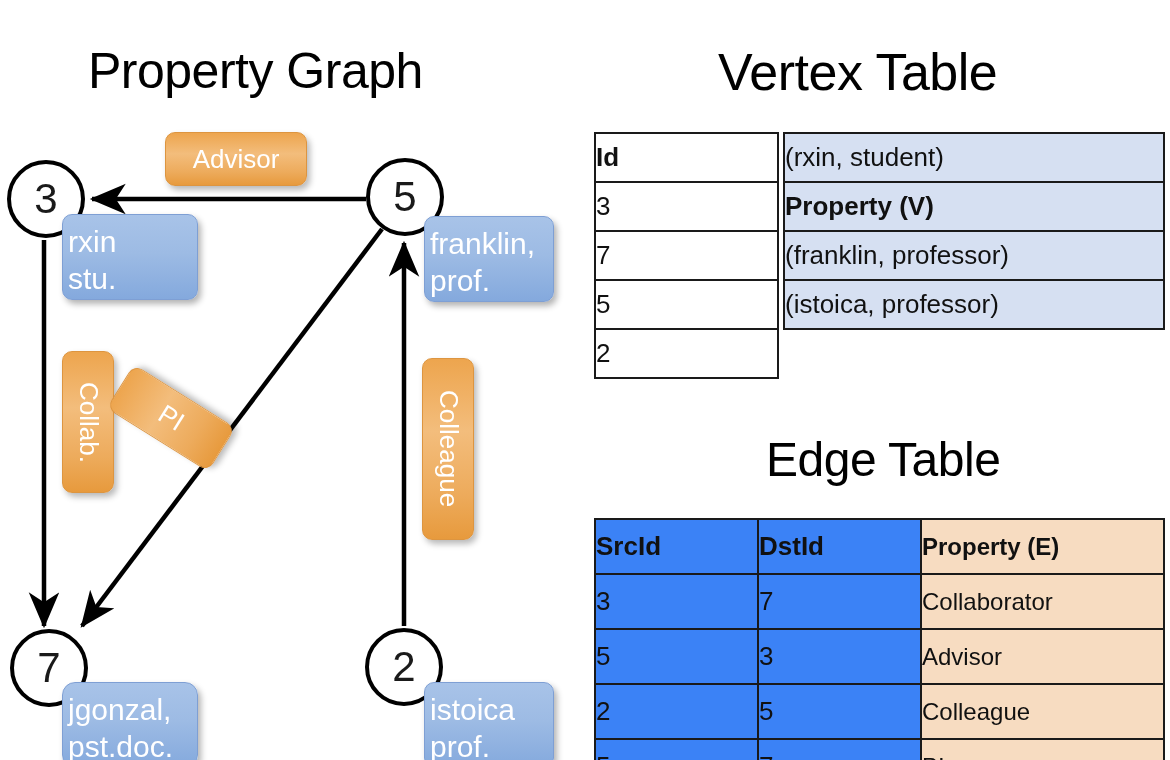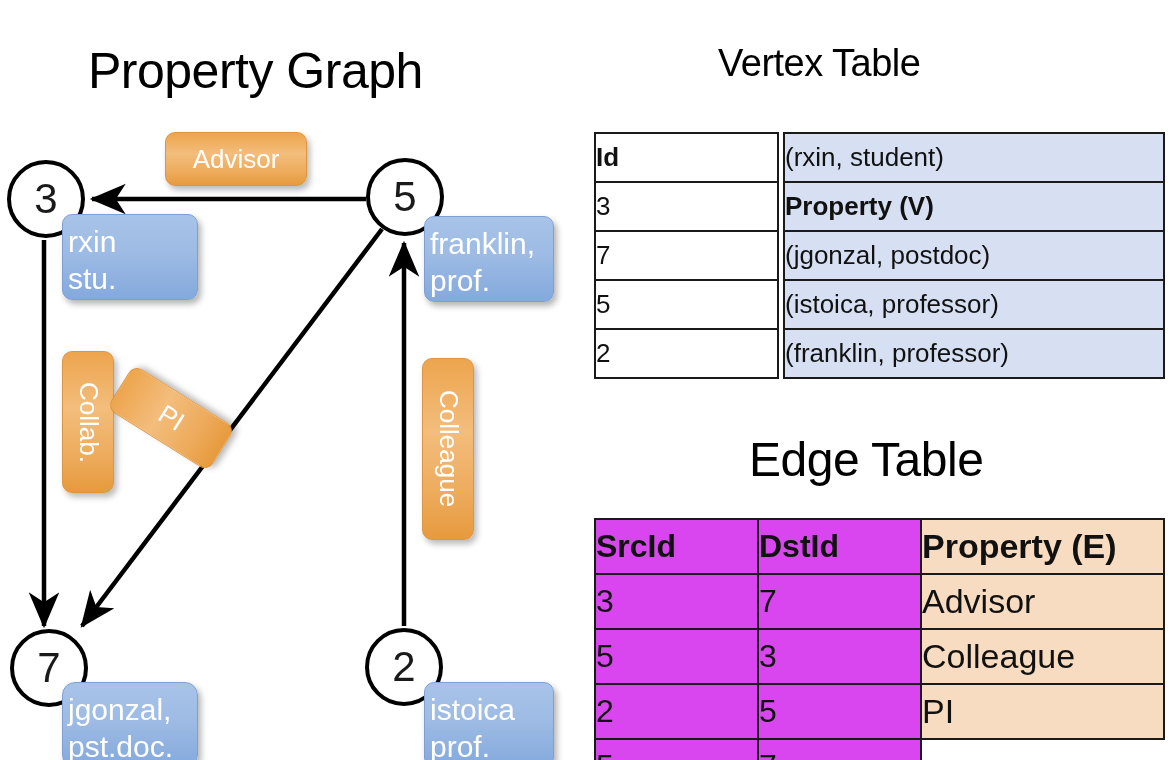--- a/index.html
+++ b/index.html
@@ -16,22 +16,22 @@
   
   .title{
     position:absolute;
     font-family:"Liberation Sans", sans-serif;
     font-weight:300;
     color:#000000;
     white-space:nowrap;
     letter-spacing:-0.5px;
   }
   #title-property-graph{left:88px;top:14px;font-size:50px;}
-  #title-vertex-table{left:718px;top:14px;font-size:38px;}
-  #title-edge-table{left:749px;top:404px;font-size:48px;}
+  #title-vertex-table{left:718px;top:14px;font-size:52px;}
+  #title-edge-table{left:766px;top:404px;font-size:48px;}
 
   
   #graph-svg{position:absolute;left:0;top:0;width:585px;height:760px;}
 
   .node-circle{
     position:absolute;
     width:78px;height:78px;
     border:4px solid #000;
     border-radius:50%;
     background:#ffffff;
@@ -91,24 +91,24 @@
   }
   .tbl th{font-weight:700;}
 
   #vertex-id-table{left:594px;top:104px;width:185px;}
   #vertex-id-table td,#vertex-id-table th{height:47px;font-size:26px;background:#ffffff;}
 
   #vertex-prop-table{left:783px;top:104px;width:382px;}
   #vertex-prop-table td,#vertex-prop-table th{height:47px;font-size:26px;background:#d6e0f2;}
 
   #edge-src-dst-table{left:594px;top:490px;width:322px;}
-  #edge-src-dst-table td,#edge-src-dst-table th{height:53px;font-size:32px;background:#d946ef;width:161px;}
+  #edge-src-dst-table td,#edge-src-dst-table th{height:53px;font-size:26px;background:#3b82f6;width:161px;}
 
   #edge-prop-table{left:920px;top:490px;width:245px;}
-  #edge-prop-table td,#edge-prop-table th{height:53px;font-size:34px;background:#f7dcc1;}
+  #edge-prop-table td,#edge-prop-table th{height:53px;font-size:24px;background:#f7dcc1;}
 </style>
 </head>
 <body>
 
 <div class="root">
 
   <div class="title" id="title-property-graph">Property Graph</div>
   <div class="title" id="title-vertex-table">Vertex Table</div>
   <div class="title" id="title-edge-table">Edge Table</div>
 
@@ -193,27 +193,24 @@
 
   <table class="tbl" id="vertex-prop-table">
     <tbody>
       <tr>
           <td>(rxin, student)</td>
         </tr>
       <tr>
         <th>Property (V)</th>
       </tr>
       <tr>
-          <td>(jgonzal, postdoc)</td>
+          <td>(franklin, professor)</td>
         </tr>
       <tr>
           <td>(istoica, professor)</td>
-        </tr>
-      <tr>
-          <td>(franklin, professor)</td>
         </tr>
     </tbody>
   </table>
 
   <table class="tbl" id="edge-src-dst-table">
     <tbody>
       <tr>
         <th>SrcId</th>
         <th>DstId</th>
       </tr>
@@ -235,20 +232,23 @@
       </tr>
     </tbody>
   </table>
 
   <table class="tbl" id="edge-prop-table">
     <tbody>
       <tr>
         <th>Property (E)</th>
       </tr>
       <tr>
+          <td>Collaborator</td>
+        </tr>
+      <tr>
           <td>Advisor</td>
         </tr>
       <tr>
           <td>Colleague</td>
         </tr>
       <tr>
           <td>PI</td>
         </tr>
     </tbody>
   </table>

